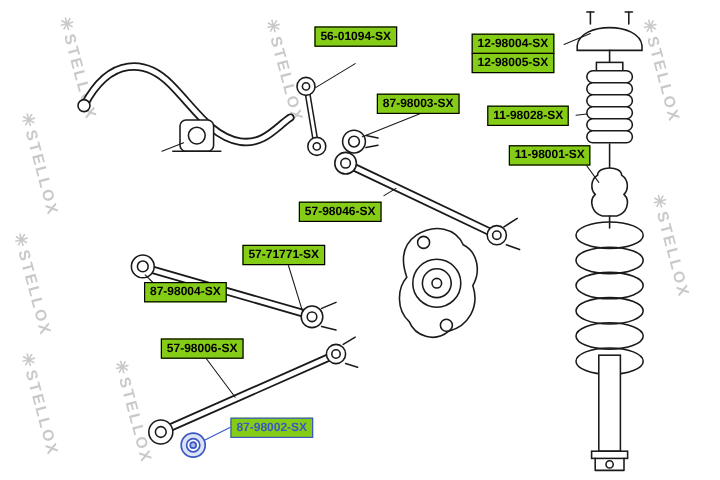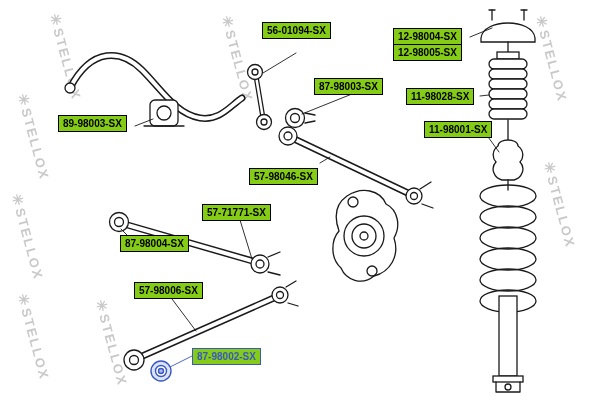--- a/index.html
+++ b/index.html
@@ -196,21 +196,20 @@
   <div class="lbl-stack" style="left:393px;top:29px">
     <div class="lbl">12-98004-SX</div>
     <div class="lbl">12-98005-SX</div>
   </div>
 
   <div class="lbl" style="left:314px;top:78px">87-98003-SX</div>
   <div class="lbl" style="left:406px;top:88px">11-98028-SX</div>
   <div class="lbl" style="left:424px;top:121px">11-98001-SX</div>
 
   <div class="lbl-stack" style="left:58px;top:116px">
-    <div class="lbl">89-98003-SX</div>
   </div>
 
   <div class="lbl" style="left:249px;top:168px">57-98046-SX</div>
   <div class="lbl" style="left:202px;top:204px">57-71771-SX</div>
   <div class="lbl" style="left:120px;top:235px">87-98004-SX</div>
   <div class="lbl" style="left:134px;top:282px">57-98006-SX</div>
   <div class="lbl blue" style="left:192px;top:348px">87-98002-SX</div>
 
 </div>
 

